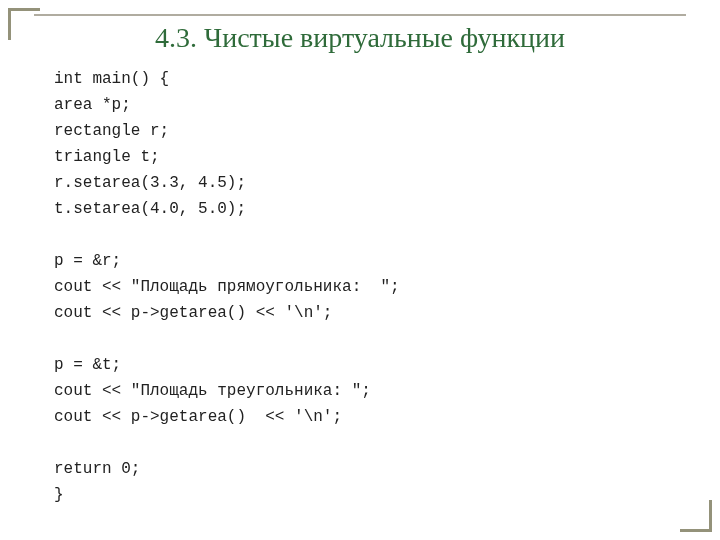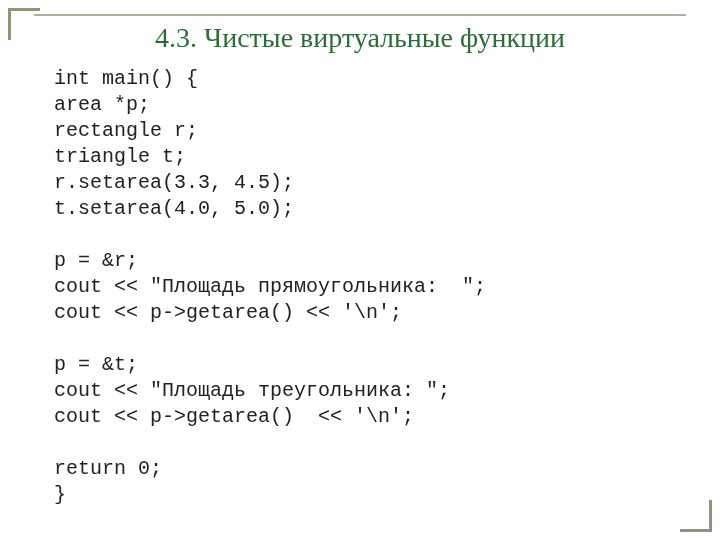--- a/index.html
+++ b/index.html
@@ -33,21 +33,21 @@
     text-align: center;
     font-size: 28px;
     color: #2f6b3a;
     font-family: "Times New Roman", Times, serif;
   }
   .code {
     position: absolute;
     left: 54px;
     top: 66px;
     font-family: "Courier New", Courier, monospace;
-    font-size: 20px;
+    font-size: 16px;
     line-height: 26px;
     color: #222;
     white-space: pre;
   }
   .corner {
     position: absolute;
     width: 32px;
     height: 32px;
     box-sizing: border-box;
   }

